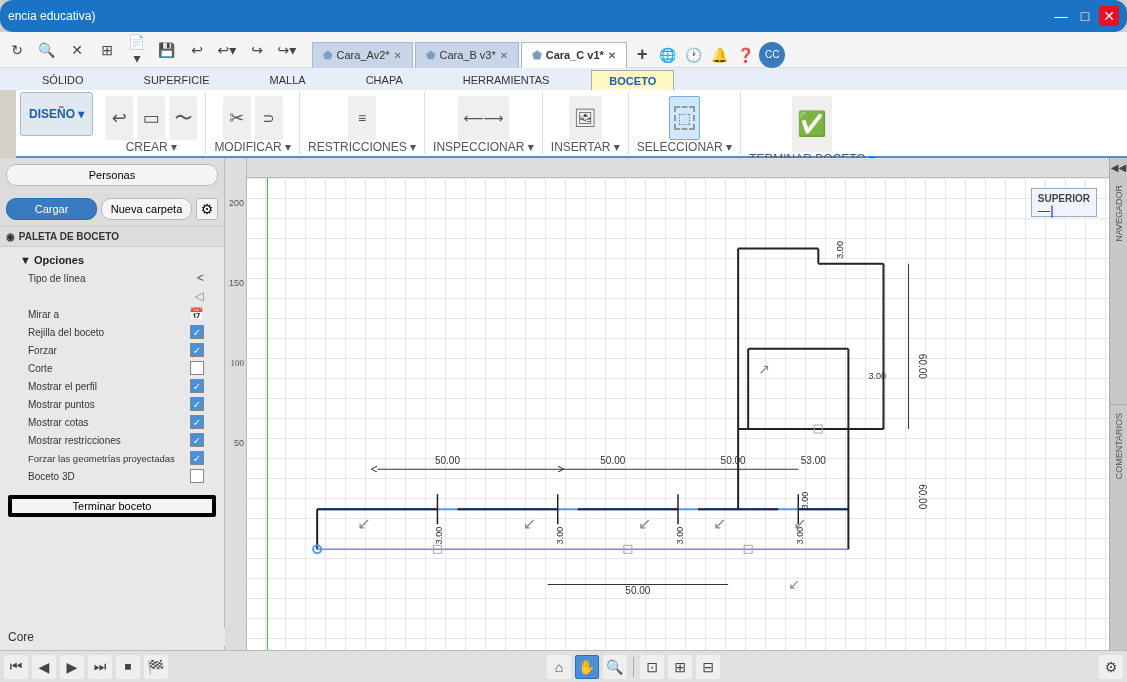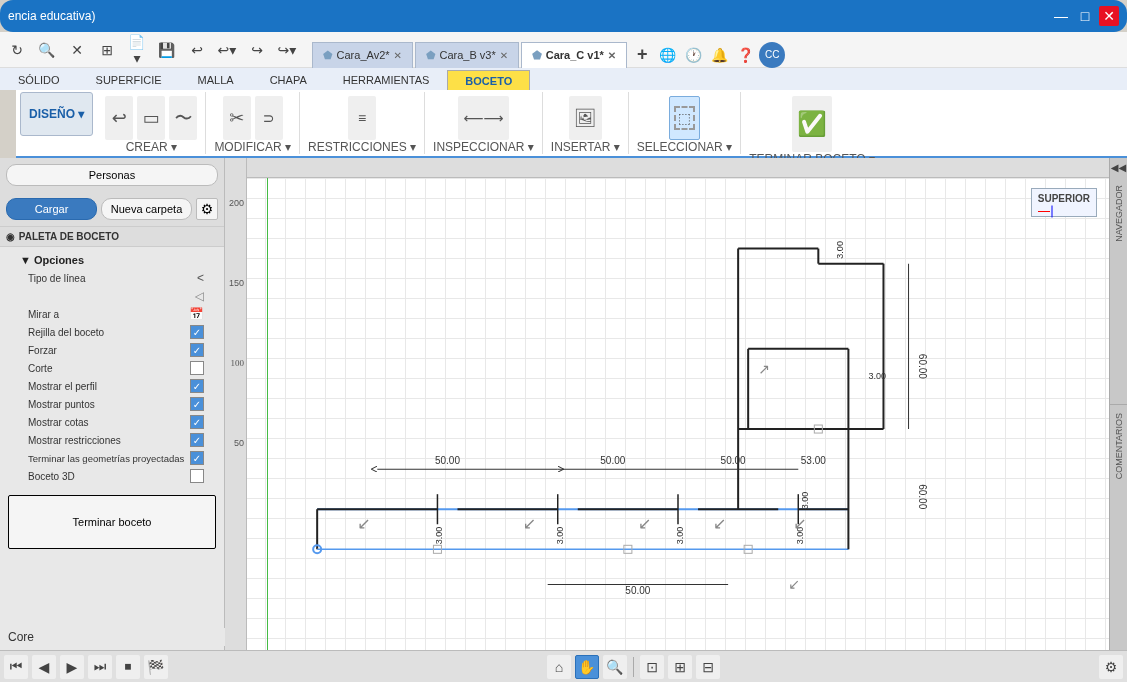--- a/index.html
+++ b/index.html
@@ -71,23 +71,24 @@
     }
     .ribbon-tab {
       padding: 2px 17px;
       height: 20px;
       display: flex;
       align-items: center;
       cursor: pointer;
       font-size: 11px;
       color: #333;
       border: 1px solid transparent;
+      margin-left: 24px;
     }
     .ribbon-tab.active {
-      background: #fde047;
+      background: #fef9c3;
       border-color: #aaa;
       border-bottom: none;
       color: #1a5fa8;
       font-weight: bold;
     }
 
     
     .ribbon-content {
       background: white;
       border-bottom: 2px solid #4a90d9;
@@ -220,23 +221,23 @@
       gap: 4px;
       font-size: 10px;
       color: #333;
     }
     .option-row .label { flex: 1; }
     .option-row .icon-right { margin-left: auto; color: #555; font-size: 12px; }
     .checkbox-icon { width: 14px; height: 14px; border: 1px solid #888; background: #4a90d9; display: flex; align-items: center; justify-content: center; color: white; font-size: 10px; flex-shrink: 0; }
     .checkbox-icon.empty { background: white; }
     .terminar-btn {
       margin: 6px 8px;
-      padding: 20px;
+      padding: 1px;
       background: #f5f5f5;
-      border: 1px solid #000000;
+      border: 4px solid #000000;
       border-radius: 2px;
       cursor: pointer;
       font-size: 11px;
       text-align: center;
     }
 
     
     .canvas-area {
       flex: 1;
       background: white;
@@ -542,21 +543,21 @@
         <span class="label">Mostrar cotas</span>
         <div class="checkbox-icon">✓</div>
       </div>
 
       <div class="option-row">
         <span class="label">Mostrar restricciones</span>
         <div class="checkbox-icon">✓</div>
       </div>
 
       <div class="option-row">
-        <span class="label" style="font-size:9.5px;">Terminar las geometrías proyectadas</span>
+        <span class="label" style="font-size:9.5px;">Forzar las geometrías proyectadas</span>
         <div class="checkbox-icon">✓</div>
       </div>
 
       <div class="option-row">
         <span class="label">Boceto 3D</span>
         <div class="checkbox-icon empty"></div>
       </div>
     </div>
 
     <button class="terminar-btn">Terminar boceto</button>

